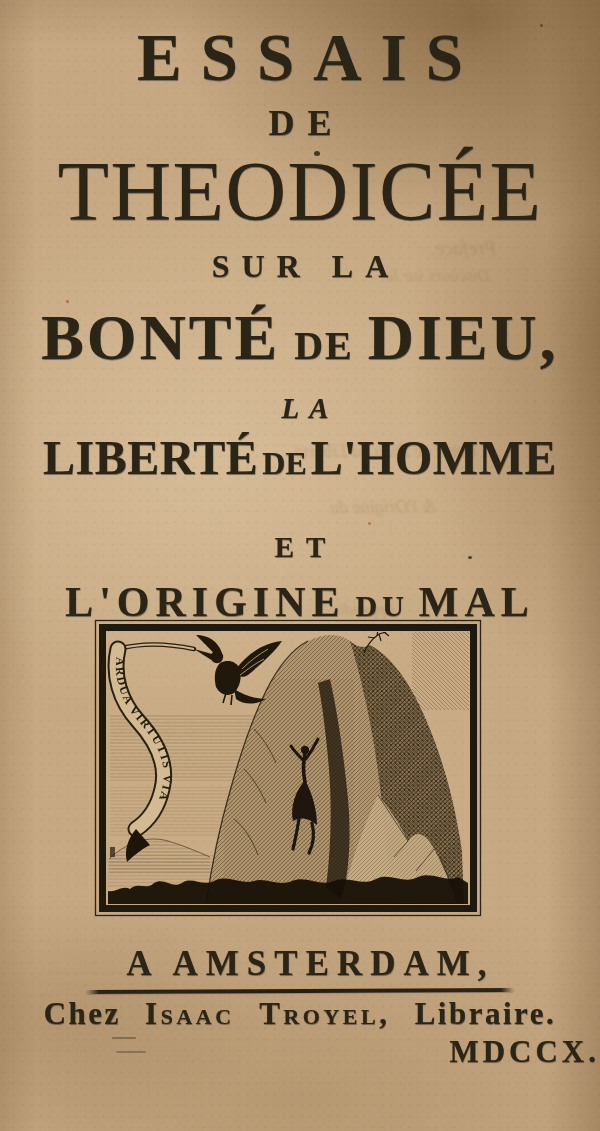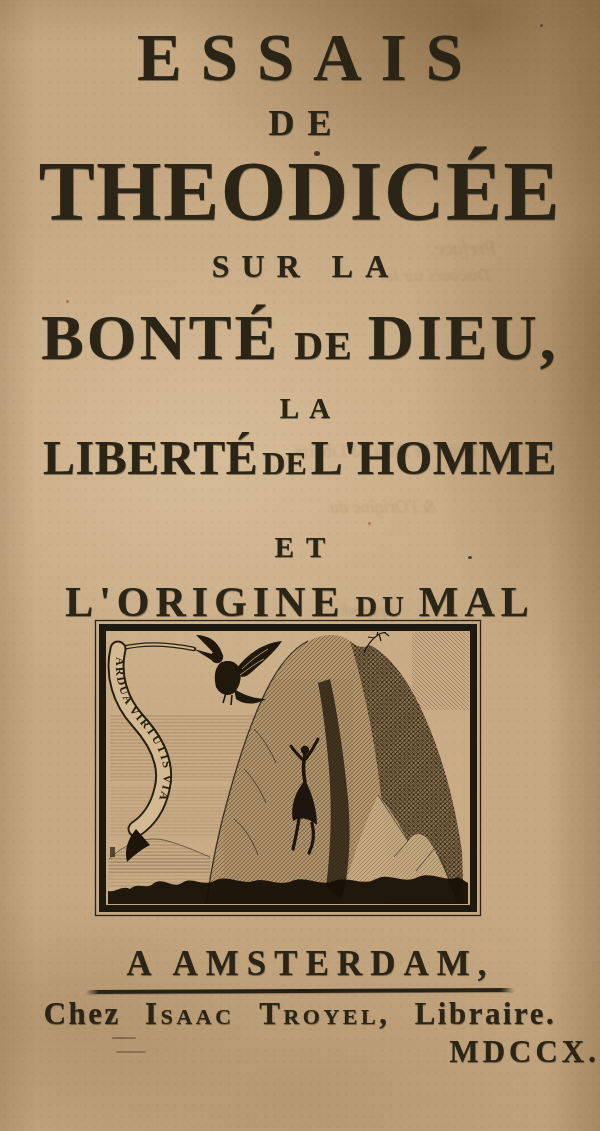--- a/index.html
+++ b/index.html
@@ -19,26 +19,26 @@
   }
   .grain{position:absolute;inset:0;pointer-events:none;opacity:.55;
     background-image:
       radial-gradient(rgba(62,42,16,.065) 1px, transparent 1.4px),
       radial-gradient(rgba(255,240,210,.05) 1px, transparent 1.4px);
     background-size:9px 11px,13px 7px;background-position:0 0,4px 5px;}
   .ink{color:#2b2518;text-shadow:0.4px 0.6px 0.7px rgba(43,37,24,.5),-0.3px -0.2px 0.5px rgba(43,37,24,.28);}
   .line{position:absolute;left:0;right:0;text-align:center;line-height:1;white-space:nowrap;}
   .t-essais{top:24px;font-size:67px;font-weight:700;letter-spacing:19px;padding-left:19px;}
   .t-de1{top:105px;font-size:36px;font-weight:700;letter-spacing:13px;padding-left:13px;}
-  .t-theo{top:150px;font-size:84px;font-weight:700;letter-spacing:1.5px;text-align:center;}
+  .t-theo{top:150px;font-size:84px;font-weight:400;letter-spacing:1.5px;text-align:center;}
   .t-surla{top:250px;font-size:32px;font-weight:700;letter-spacing:12px;padding-left:12px;}
   .t-bonte{top:306px;}
   .t-bonte .big{font-size:64px;font-weight:700;letter-spacing:3px;}
   .t-bonte .small{font-size:40px;font-weight:700;letter-spacing:2px;margin:0 14px;}
-  .t-la{top:394px;font-size:29px;font-weight:700;letter-spacing:10px;padding-left:20px;}
+  .t-la{top:394px;font-size:29px;font-weight:700;letter-spacing:10px;padding-left:20px;font-style:italic;}
   .t-lib{top:434px;}
   .t-lib .big{font-size:48px;font-weight:700;letter-spacing:0.5px;margin-top:24px;}
   .t-lib .small{font-size:32px;font-weight:700;margin:0 4px;}
   .t-et{top:533px;font-size:29px;font-weight:700;letter-spacing:12px;padding-left:12px;}
   .t-orig{top:561px;margin-top:20px;}
   .t-orig .big{font-size:42px;font-weight:700;letter-spacing:6px;}
   .t-orig .small{font-size:30px;font-weight:700;letter-spacing:5px;margin:0 10px;}
   .t-city{top:946px;font-size:35px;font-weight:700;letter-spacing:8px;padding-left:21px;}
   .rule{position:absolute;top:989px;left:86px;width:428px;height:3.6px;border-radius:2px;
     background:linear-gradient(to right, rgba(43,37,24,0), #2b2518 3%, #241f14 50%, #2b2518 97%, rgba(43,37,24,0));

